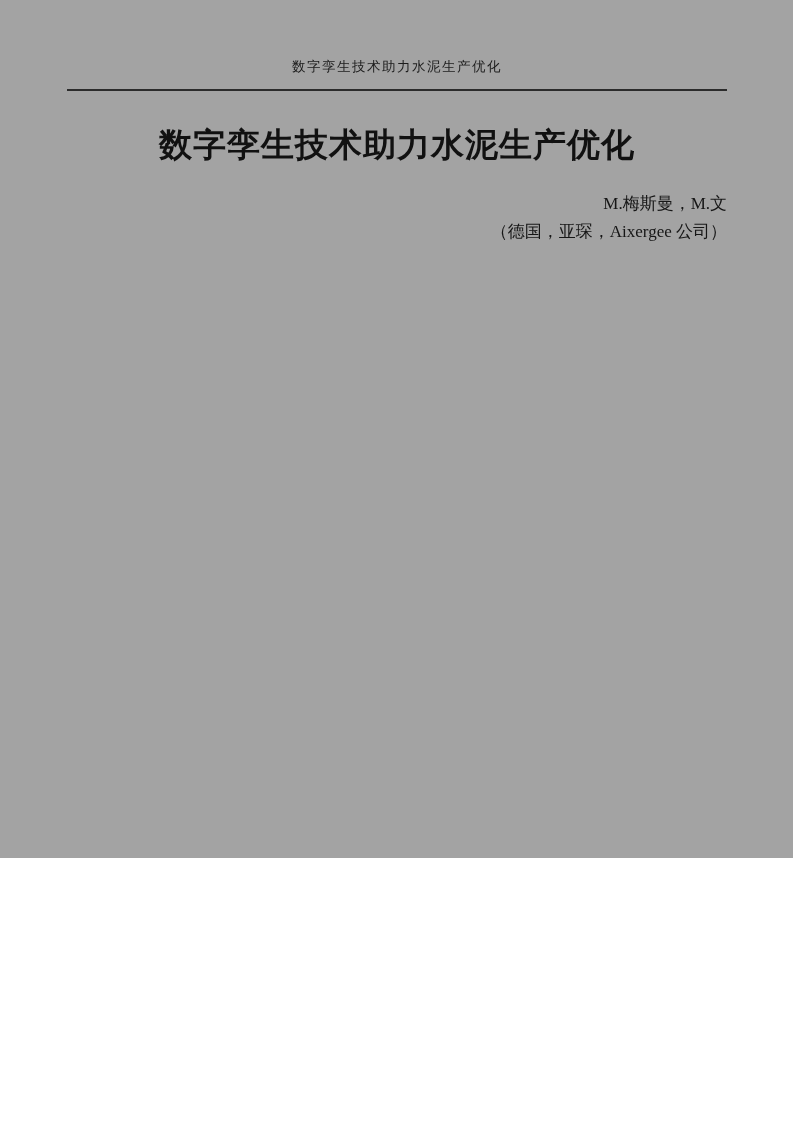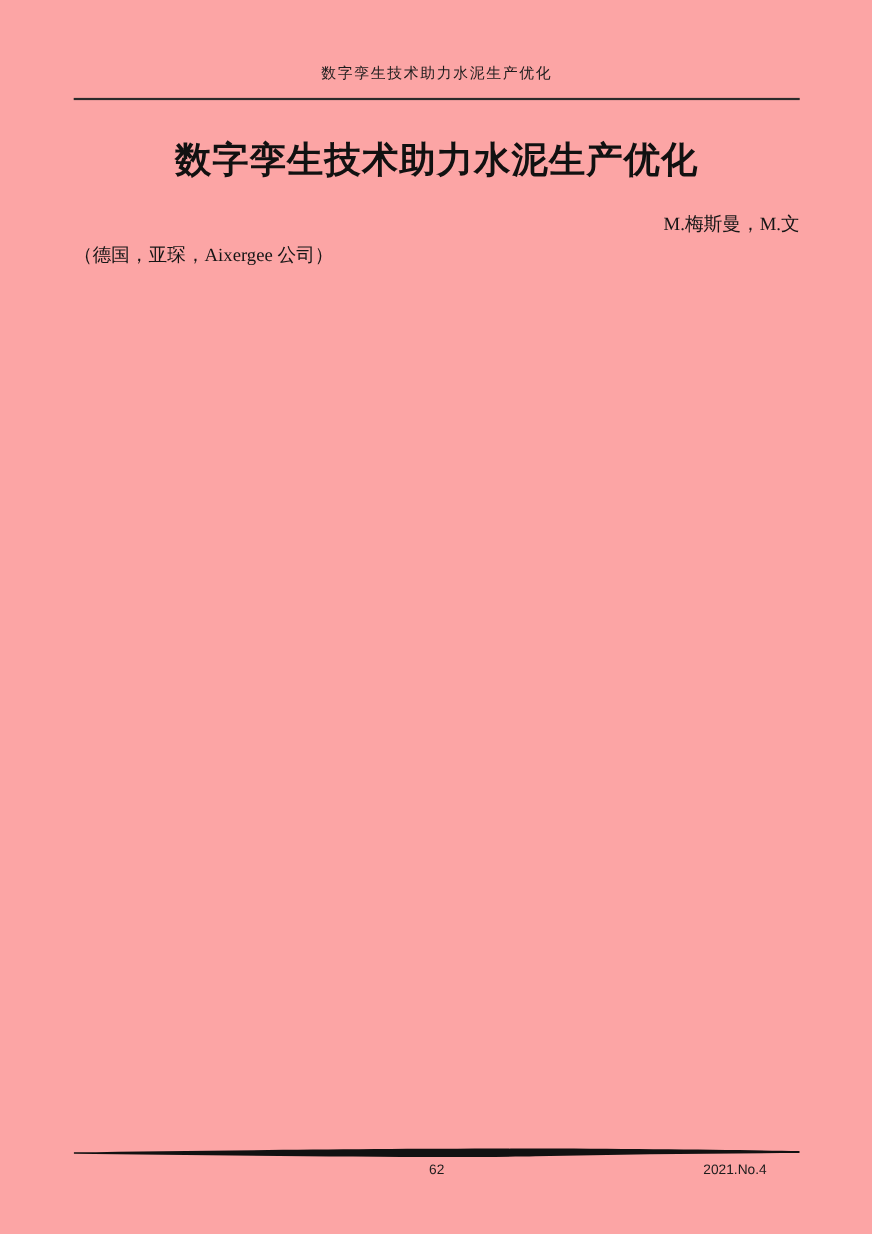--- a/index.html
+++ b/index.html
@@ -3,22 +3,22 @@
 <meta charset="utf-8">
 <style>
   html, body {
     margin: 0;
     padding: 0;
     background: #ffffff;
   }
   .page {
     position: relative;
     width: 793px;
-    height: 1122px;
-    background: #fca5a5;
+    height: 858px;
+    background: #a3a3a3;
     box-sizing: border-box;
     padding: 58px 66px 0 67px;
     font-family: "Liberation Serif", "DejaVu Serif", serif;
     color: #161616;
     overflow: hidden;
   }
   .running-title {
     font-size: 13.5px;
     text-align: center;
     letter-spacing: 1.5px;
@@ -42,21 +42,21 @@
   .authors {
     margin-top: 26px;
     font-size: 17px;
     line-height: 26px;
     text-align: right;
   }
   .affiliation {
     margin-top: 2px;
     font-size: 17px;
     line-height: 26px;
-    text-align: left;
+    text-align: right;
   }
   .section-heading {
     margin: 23px 0 0 0;
     font-family: "Liberation Sans", "DejaVu Sans", sans-serif;
     font-weight: 700;
     font-size: 20px;
     line-height: 26px;
     color: #111111;
   }
   .section-number {

